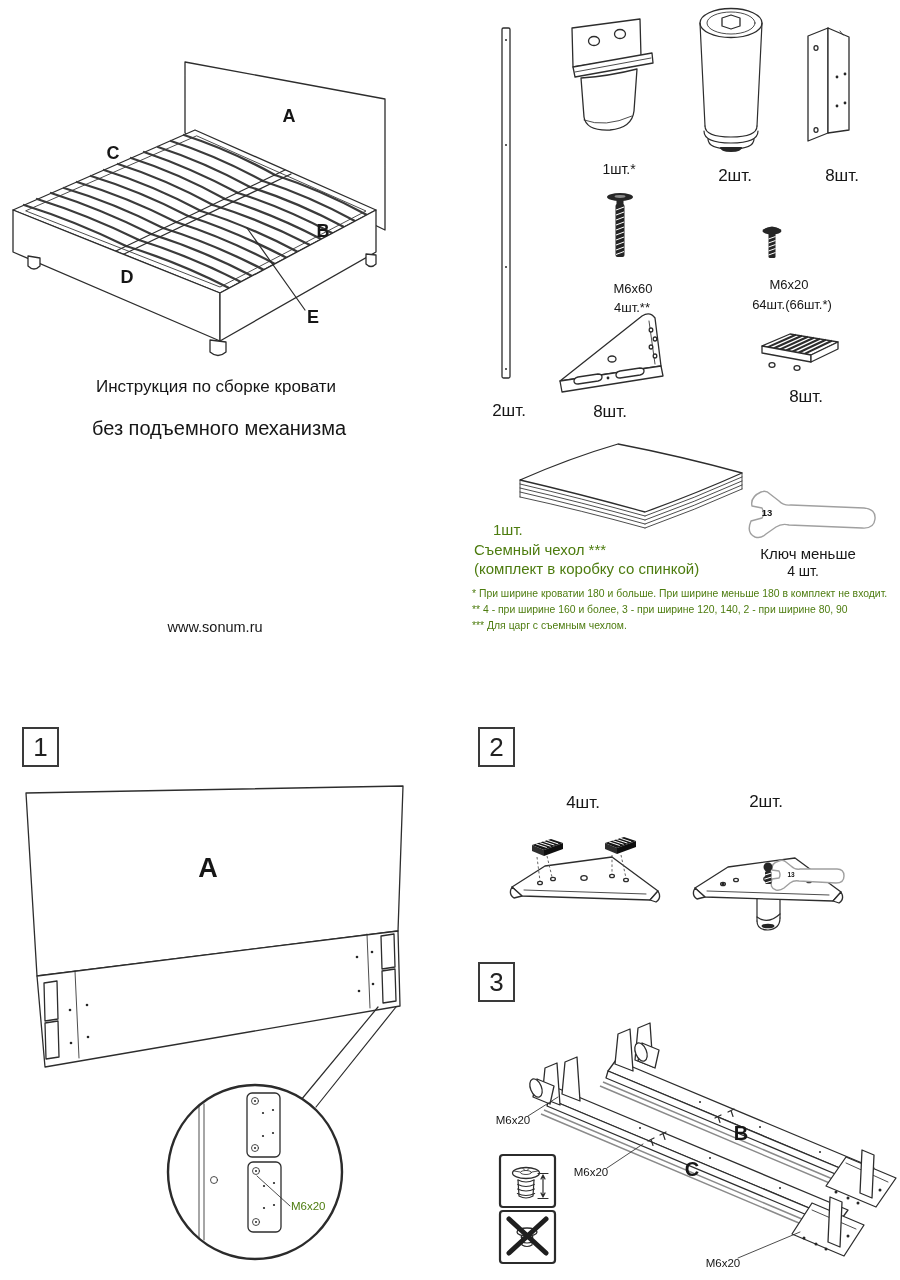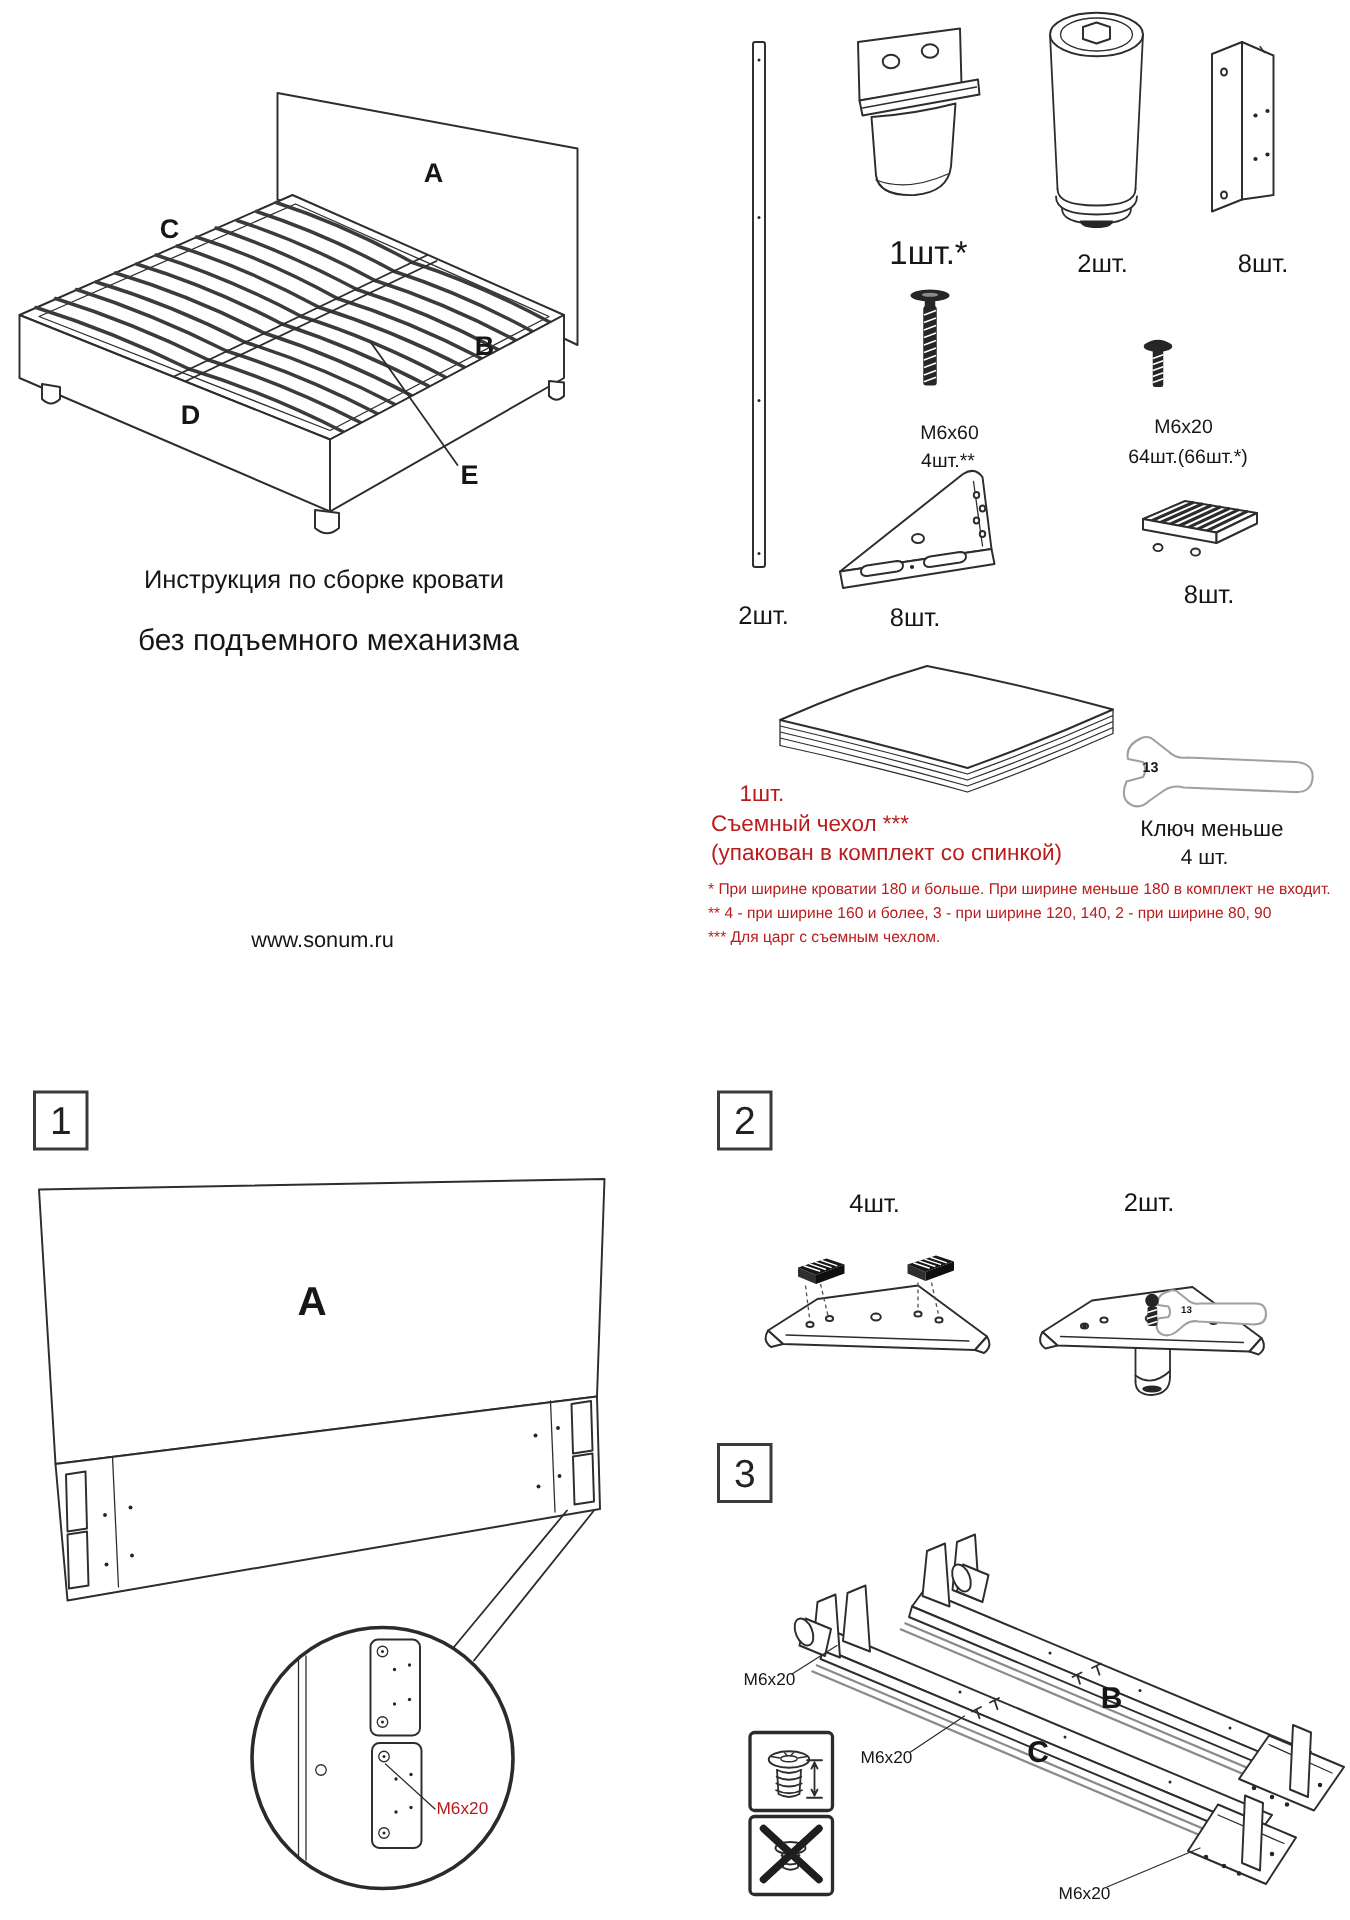--- a/index.html
+++ b/index.html
@@ -1,20 +1,20 @@
 <!DOCTYPE html>
 <html><head>
 <meta charset="utf-8">
 <style>
   html,body{margin:0;padding:0;background:#fff;}
   #sheet{position:relative;width:900px;height:1280px;background:#fff;overflow:hidden;
          font-family:"Liberation Sans",sans-serif;color:#161616;}
   .abs{position:absolute;}
   .lbl{position:absolute;transform:translate(-50%,-50%);white-space:nowrap;color:#161616;}
-  .tl{position:absolute;white-space:nowrap;color:#b91c1c;}
+  .tl{position:absolute;white-space:nowrap;color:#4d7c0f;}
   .qty{font-size:17px;font-weight:400;}
   .qty-sm{font-size:13px;font-weight:400;padding-left:28px;}
   .letter{font-size:18px;font-weight:700;}
   .stepnum{position:absolute;width:33px;height:36px;border:2px solid #3a3a3a;
            text-align:center;line-height:36px;font-size:26px;color:#222;background:#fff;}
   .callout{font-size:11.5px;}
   .foot{font-size:10.4px;letter-spacing:0;}
   svg{position:absolute;overflow:visible;}
   .ln{stroke:#2d2d2d;fill:none;stroke-width:1.2;stroke-linecap:round;stroke-linejoin:round;}
   .tn{stroke:#2d2d2d;fill:none;stroke-width:.85;stroke-linecap:round;stroke-linejoin:round;}
@@ -117,33 +117,33 @@
     <path class="wf" d="M811 355 L838 342 L838 349 L811 362 Z"></path>
     <ellipse class="wf" cx="772" cy="365" rx="3" ry="2.4"></ellipse>
     <ellipse class="wf" cx="797" cy="368" rx="3" ry="2.4"></ellipse>
 
     <path class="wf" d="M520 480 Q570 458 618 444 Q680 456 742 473 Q695 494 645 512 Q580 494 520 480 Z"></path>
     <path class="tn" d="M520 480 L520 497 M742 473 L742 489 M520 484 Q580 498 645 516 M520 488 Q580 502 645 520 M520 492 Q580 506 645 524 M520 497 Q580 510 645 528 M645 516 Q695 498 742 477 M645 520 Q695 502 742 481 M645 524 Q695 506 742 485 M645 528 Q695 510 742 489"></path>
 
     <path class="gy" d="M761 492 Q750 497 752 506 L762 508 Q765 514 762 518 L751 521 Q746 533 755 537 Q761 539 766 534 L776 527 Q782 523 789 525 L862 528 Q874 529 875 519 Q876 509 864 508 L791 505 Q784 506 779 501 L770 494 Q766 490 761 492 Z"></path>
   </svg>
   <span class="lbl qty" style="left:509px;top:411px">2шт.</span>
-  <span class="lbl" style="left:619px;top:169px;font-size:22px">1шт.*</span>
+  <span class="lbl" style="left:619px;top:169px;font-size:14px">1шт.*</span>
   <span class="lbl qty" style="left:735px;top:176px">2шт.</span>
   <span class="lbl qty" style="left:842px;top:176px">8шт.</span>
   <span class="lbl qty-sm" style="left:619px;top:288px">M6x60</span>
   <span class="lbl qty-sm" style="left:618px;top:307px">4шт.**</span>
   <span class="lbl qty-sm" style="left:775px;top:284px">M6x20</span>
   <span class="lbl qty-sm" style="left:778px;top:304px">64шт.(66шт.*)</span>
   <span class="lbl qty" style="left:610px;top:412px">8шт.</span>
   <span class="lbl qty" style="left:806px;top:397px">8шт.</span>
   <span class="lbl" style="left:767px;top:512px;font-size:9.5px;font-weight:700">13</span>
   <span class="tl" style="left:493px;top:521px;font-size:15px">1шт.</span>
   <span class="tl" style="left:474px;top:541px;font-size:15px">Съемный чехол ***</span>
-  <span class="tl" style="left:474px;top:560px;font-size:15px">(упакован в комплект со спинкой)</span>
+  <span class="tl" style="left:474px;top:560px;font-size:15px">(комплект в коробку со спинкой)</span>
   <span class="lbl" style="left:808px;top:553px;font-size:15px">Ключ меньше</span>
   <span class="lbl" style="left:803px;top:571px;font-size:14px">4 шт.</span>
   <div class="tl foot" style="left:472px;top:588px">* При ширине кроватии 180 и больше. При ширине меньше  180 в комплект не входит.</div>
   <div class="tl foot" style="left:472px;top:604px">** 4 - при ширине 160 и более, 3 - при ширине 120, 140, 2 - при ширине 80, 90</div>
   <div class="tl foot" style="left:472px;top:620px">*** Для царг с съемным чехлом.</div>
 
   <div class="stepnum" style="left:22px;top:727px">1</div>
   <svg class="abs" style="left:0;top:770px" width="460" height="510" viewBox="0 770 460 510">
     <path class="wf" d="M26 793 L403 786 L398 931 L37 976 Z"></path>
     <path class="wf" d="M37 976 L398 931 L400 1006 L45 1067 Z"></path>

